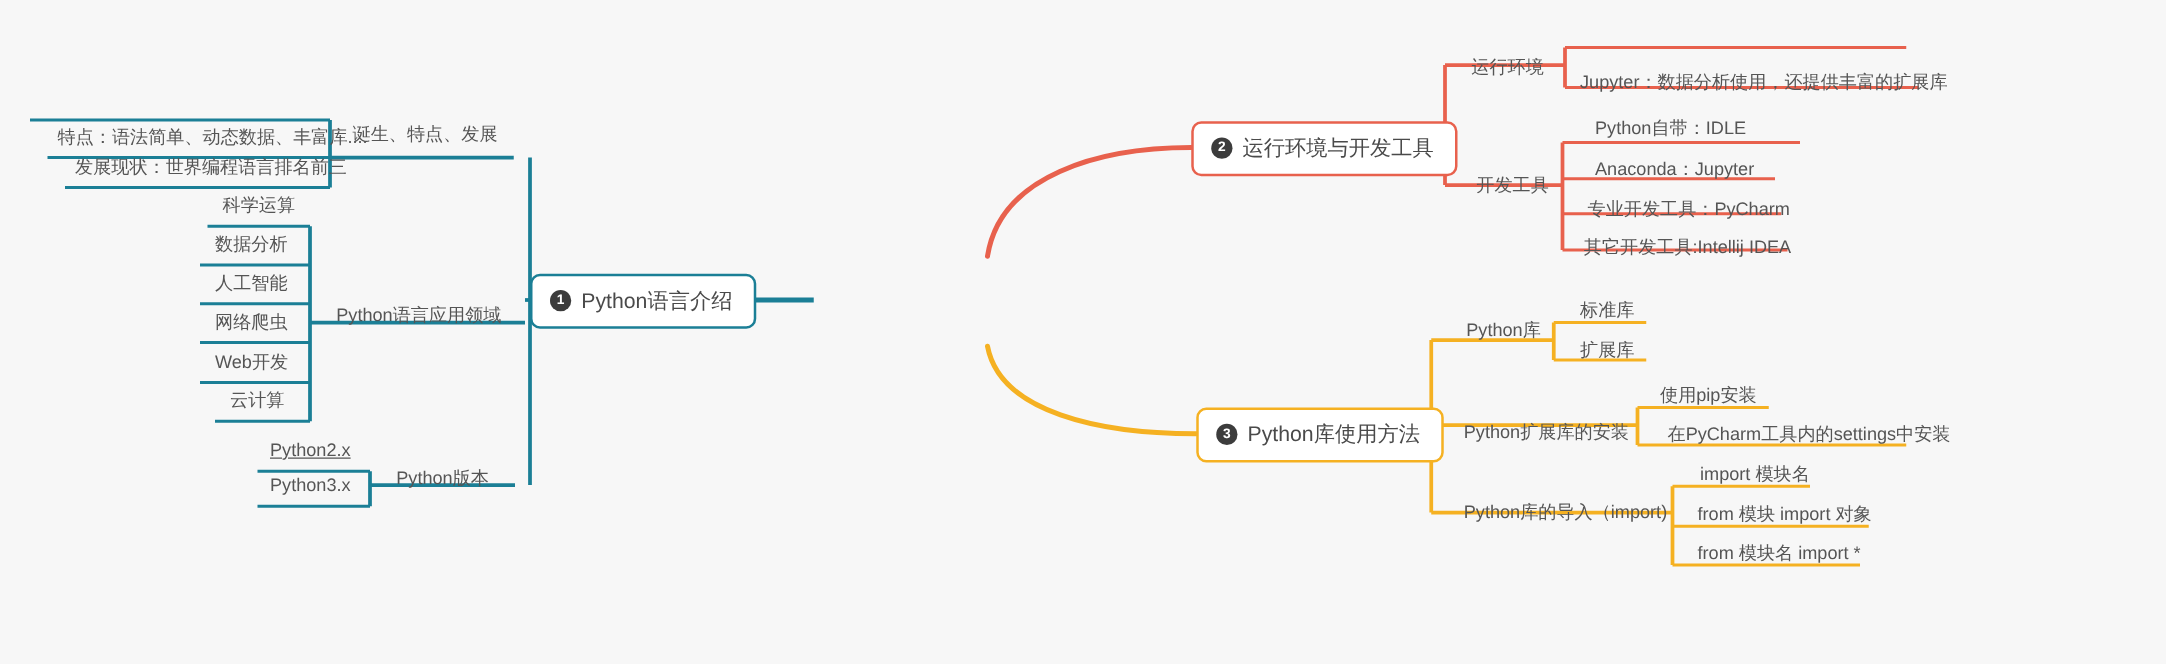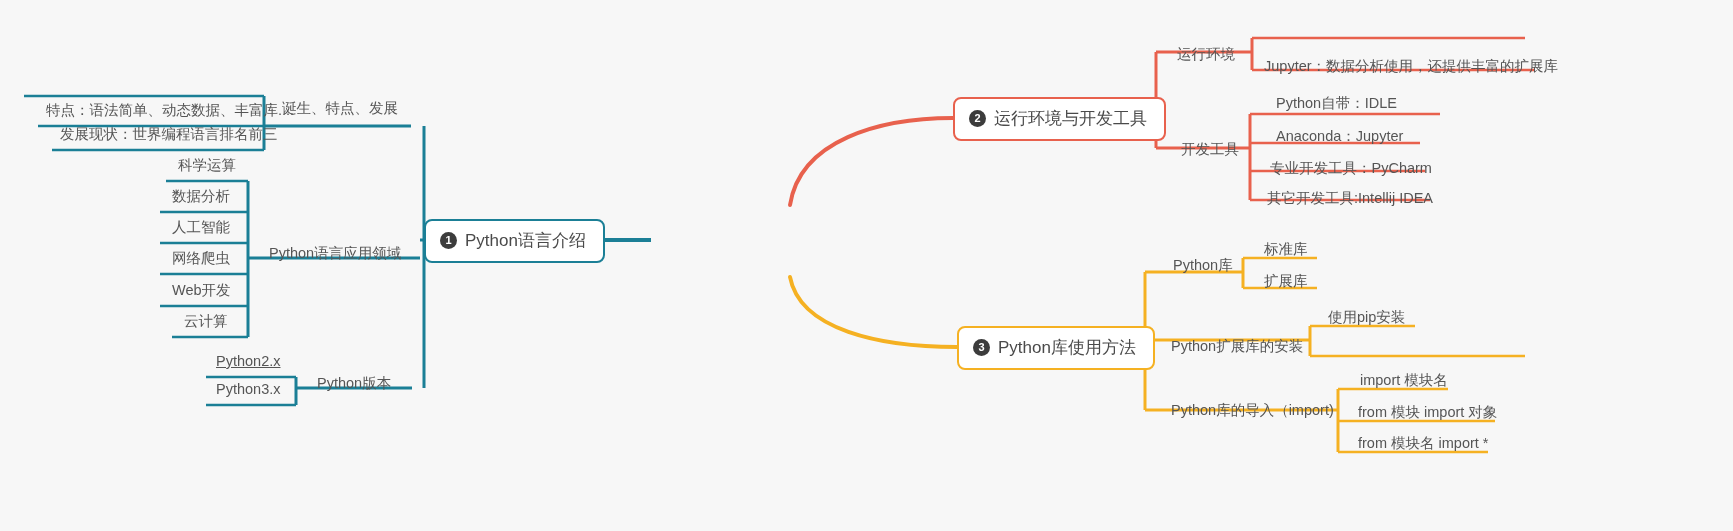--- a/index.html
+++ b/index.html
@@ -209,18 +209,19 @@
   </div>
 
   <div class="node branch-label" style="left:1168px; top:255px;">Python库</div>
   <div class="node branch-label" style="left:1166px; top:320px;margin-top:16px;">Python扩展库的安装</div>
   <div class="node branch-label" style="left:1166px; top:400px;">Python库的导入（import)</div>
 
   <div class="node leaf" style="left:1258px; top:238px;">标准库</div>
   <div class="node leaf" style="left:1258px; top:270px;">扩展库</div>
 
   <div class="node leaf" style="left:1322px; top:306px;">使用pip安装</div>
+  <div class="node leaf" style="left:1328px; top:337px;">在PyCharm工具内的settings中安装</div>
 
   <div class="node leaf" style="left:1354px; top:369px;">import 模块名</div>
   <div class="node leaf" style="left:1352px; top:401px;">from  模块 import 对象</div>
   <div class="node leaf" style="left:1352px; top:432px;">from 模块名 import  *</div>
 
 </div>
 
 </body></html>

